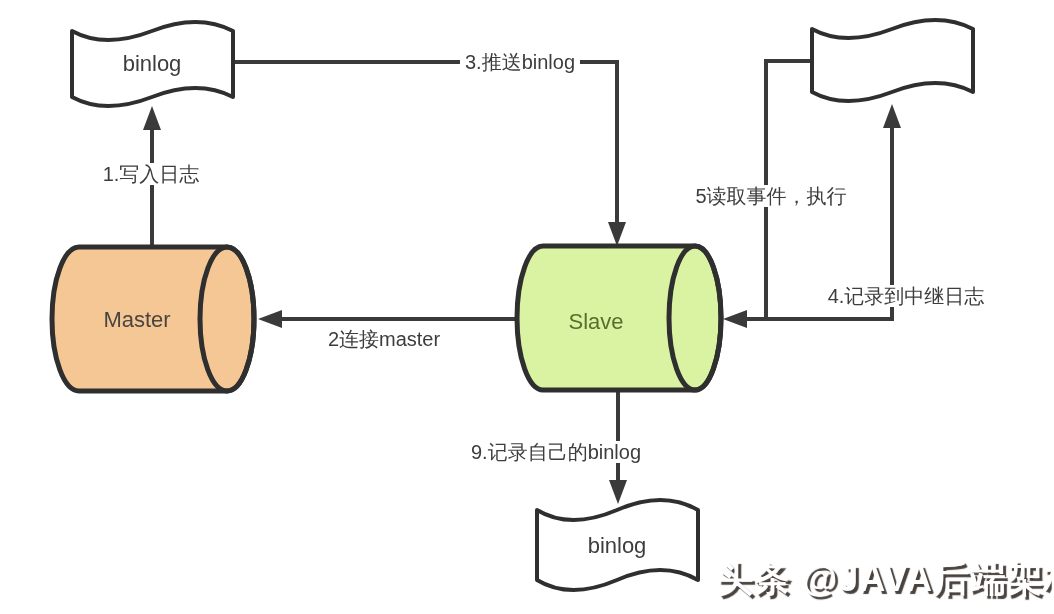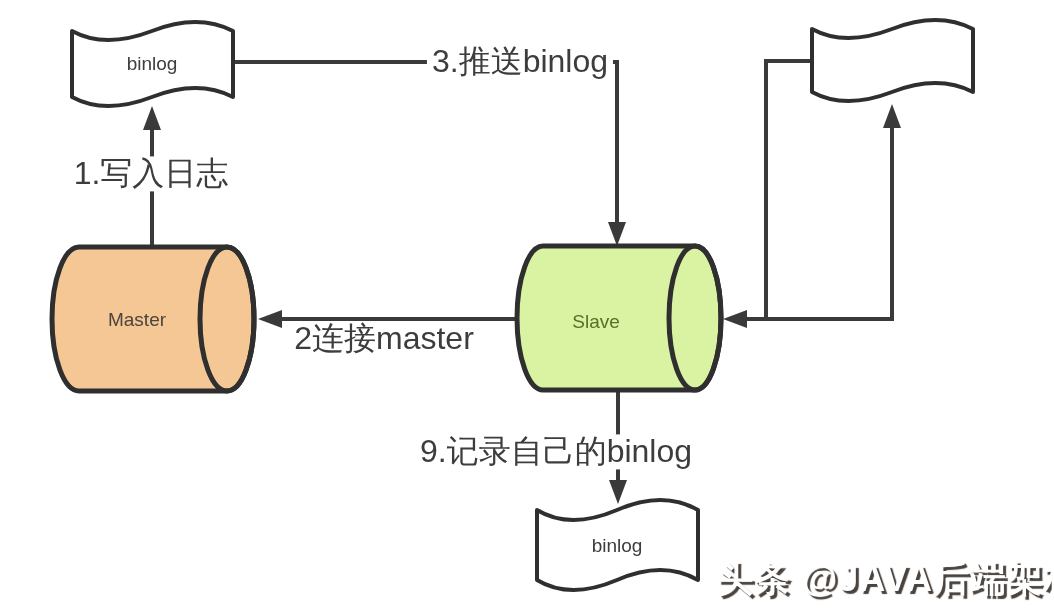--- a/index.html
+++ b/index.html
@@ -59,30 +59,30 @@
     fill: var(--line-color, #3a3a3a);
     stroke: none;
   }
   
   .edge-label {
     position: absolute;
     transform: translate(-50%, -50%);
     white-space: nowrap;
     background: var(--background, #ffffff);
     color: var(--label-text, #3d3d3d);
-    font-size: 32px;
+    font-size: 20px;
     line-height: 1.1;
     padding: 0 5px;
   }
   .shape-label {
     position: absolute;
     transform: translate(-50%, -50%);
     white-space: nowrap;
     color: var(--label-text, #3d3d3d);
-    font-size: 19px;
+    font-size: 22px;
     line-height: 1.1;
   }
   .shape-label.master { color: var(--master-text, #4a4540); }
   .shape-label.slave  { color: var(--slave-text, #56702c); }
   .watermark {
     position: absolute;
     transform: translate(-50%, -50%);
     white-space: nowrap;
     font-size: 36px;
     font-weight: bold;
@@ -130,16 +130,18 @@
   </svg>
 
   <div class="shape-label" style="left:152px; top:64px;">binlog</div>
   <div class="shape-label master" style="left:137px; top:320px;">Master</div>
   <div class="shape-label slave" style="left:596px; top:322px;">Slave</div>
   <div class="shape-label" style="left:617px; top:546px;">binlog</div>
 
   <div class="edge-label" style="left:151px; top:174px;">1.写入日志</div>
   <div class="edge-label" style="left:384px; top:319px;margin-top:20px;">2连接master</div>
   <div class="edge-label" style="left:520px; top:62px;">3.推送binlog</div>
+  <div class="edge-label" style="left:906px; top:296px;">4.记录到中继日志</div>
+  <div class="edge-label" style="left:771px; top:196px;">5读取事件，执行</div>
   <div class="edge-label" style="left:556px; top:452px;">9.记录自己的binlog</div>
 
   <div class="watermark" style="left:899px; top:579px;">头条 @JAVA后端架构</div>
 </div>
 
 </body></html>

